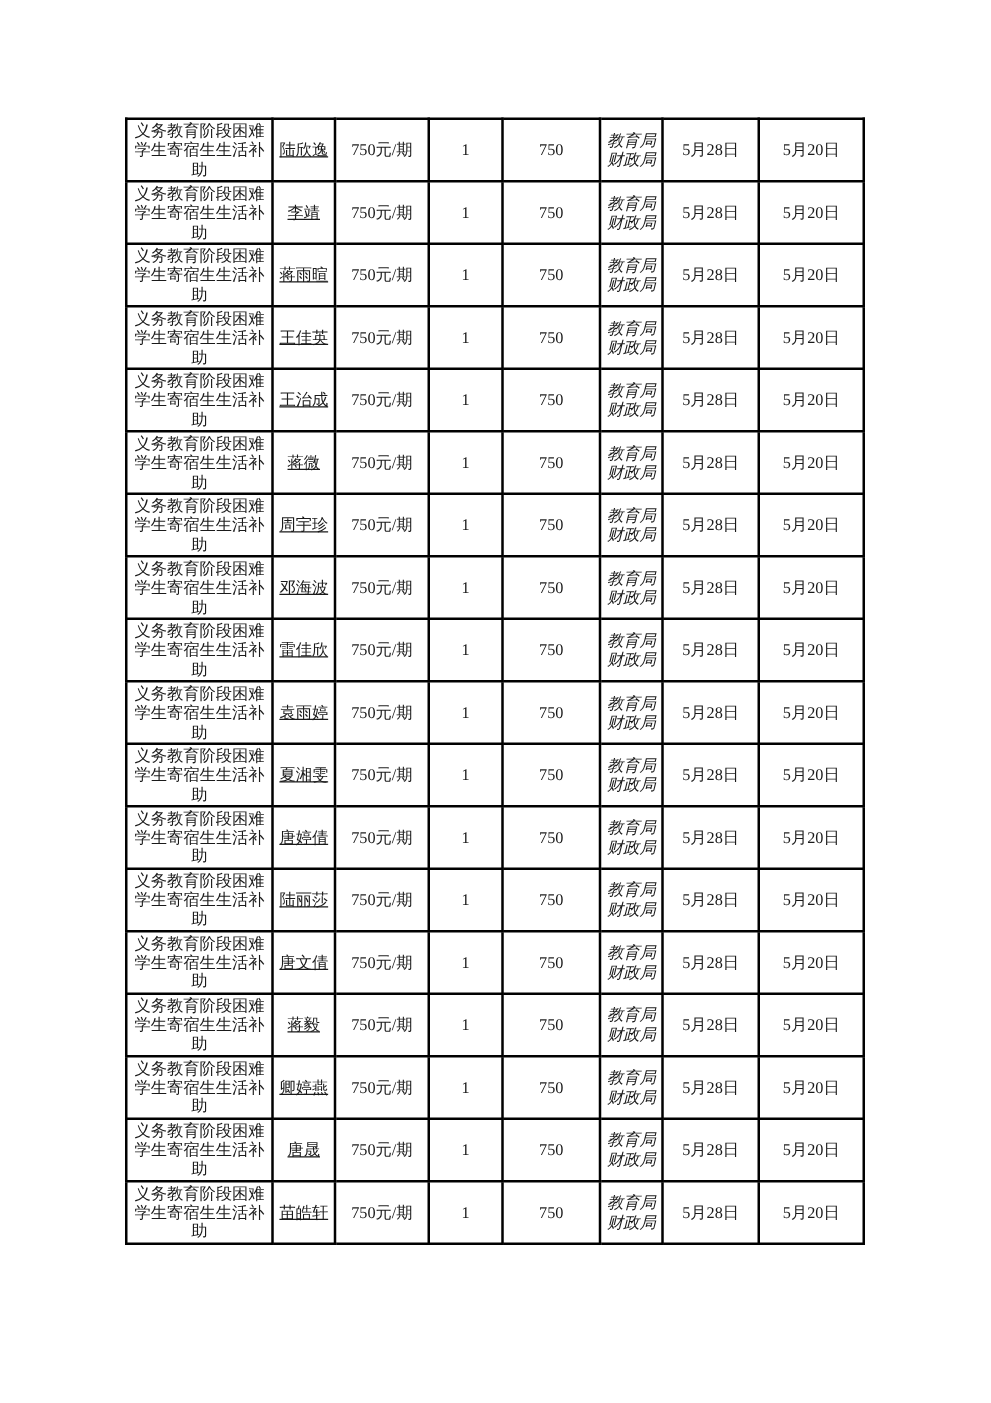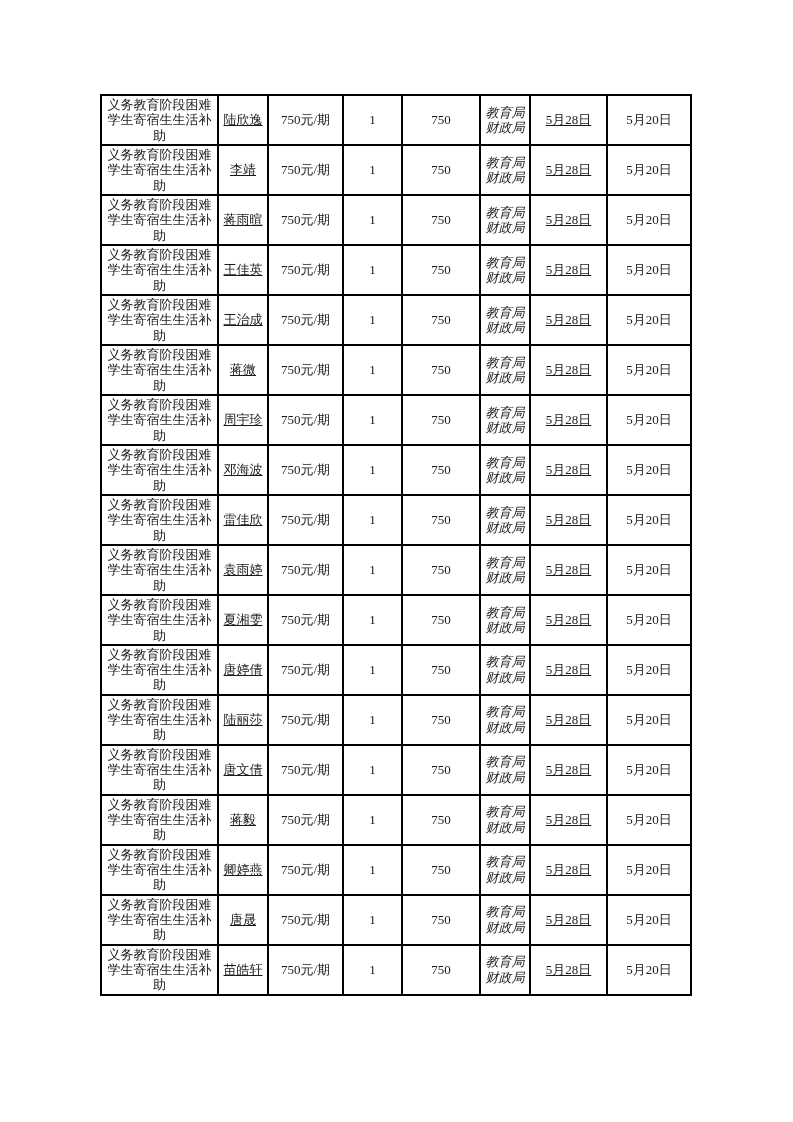--- a/index.html
+++ b/index.html
@@ -36,21 +36,21 @@
   }
   table.subsidy tr {
     height: 47px;
   }
   td.c-project   { width: 113px; }
   td.c-name      { width: 46px; text-decoration: underline;  }
   td.c-standard  { width: 71px;  }
   td.c-quantity  { width: 55px;  }
   td.c-amount    { width: 74px;  }
   td.c-depts     { width: 46px; font-style: italic;  }
-  td.c-date_pub  { width: 73px; text-decoration: underline;  }
+  td.c-date_pub  { width: 73px;  }
   td.c-date_fund { width: 79px;  }
   .footer {
     position: absolute;
     left: 0;
     top: 1046px;
     width: 793px;
     text-align: center;
     font-size: 15px;
     letter-spacing: 1px;
     color: #8b5cf6;

